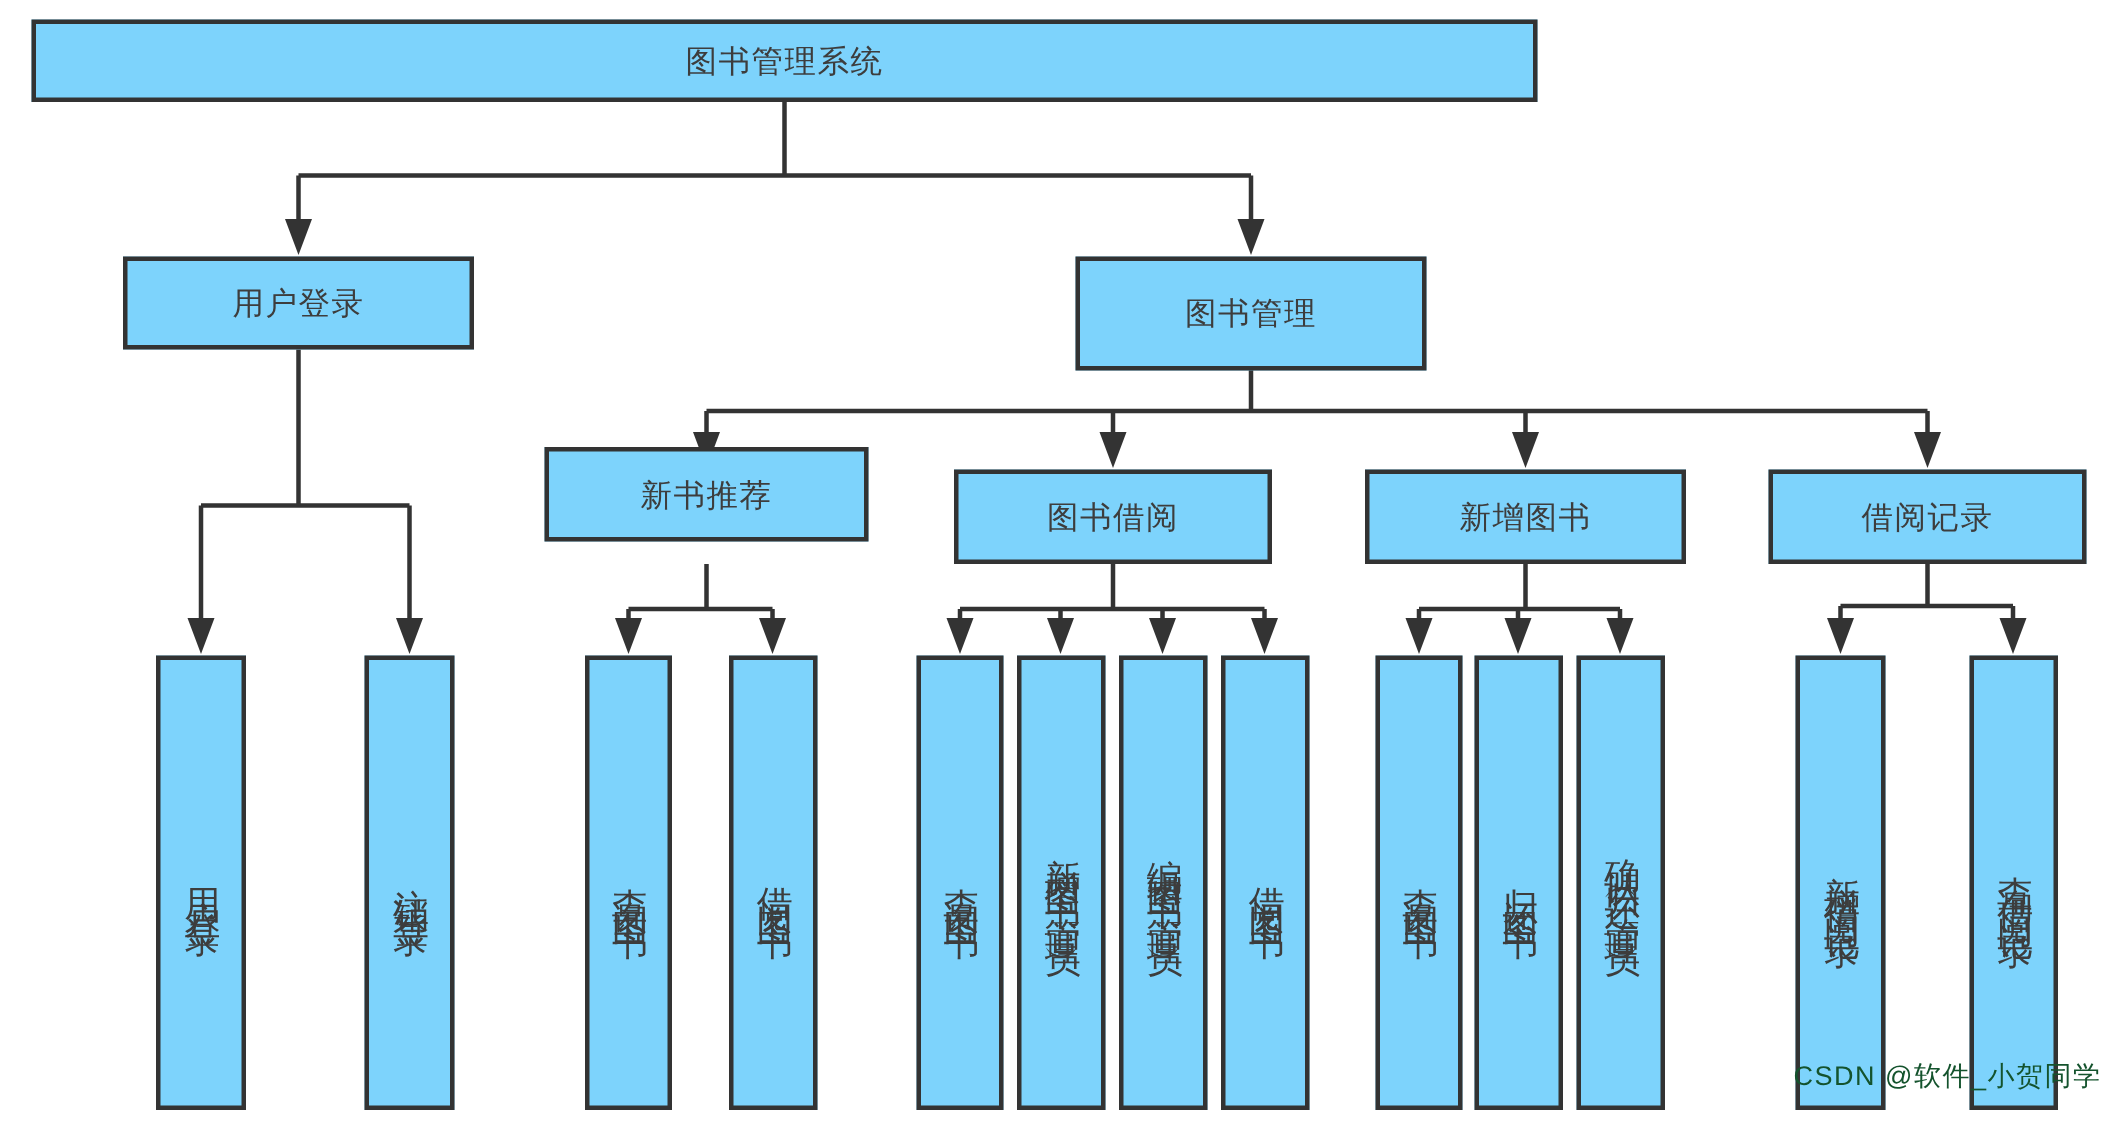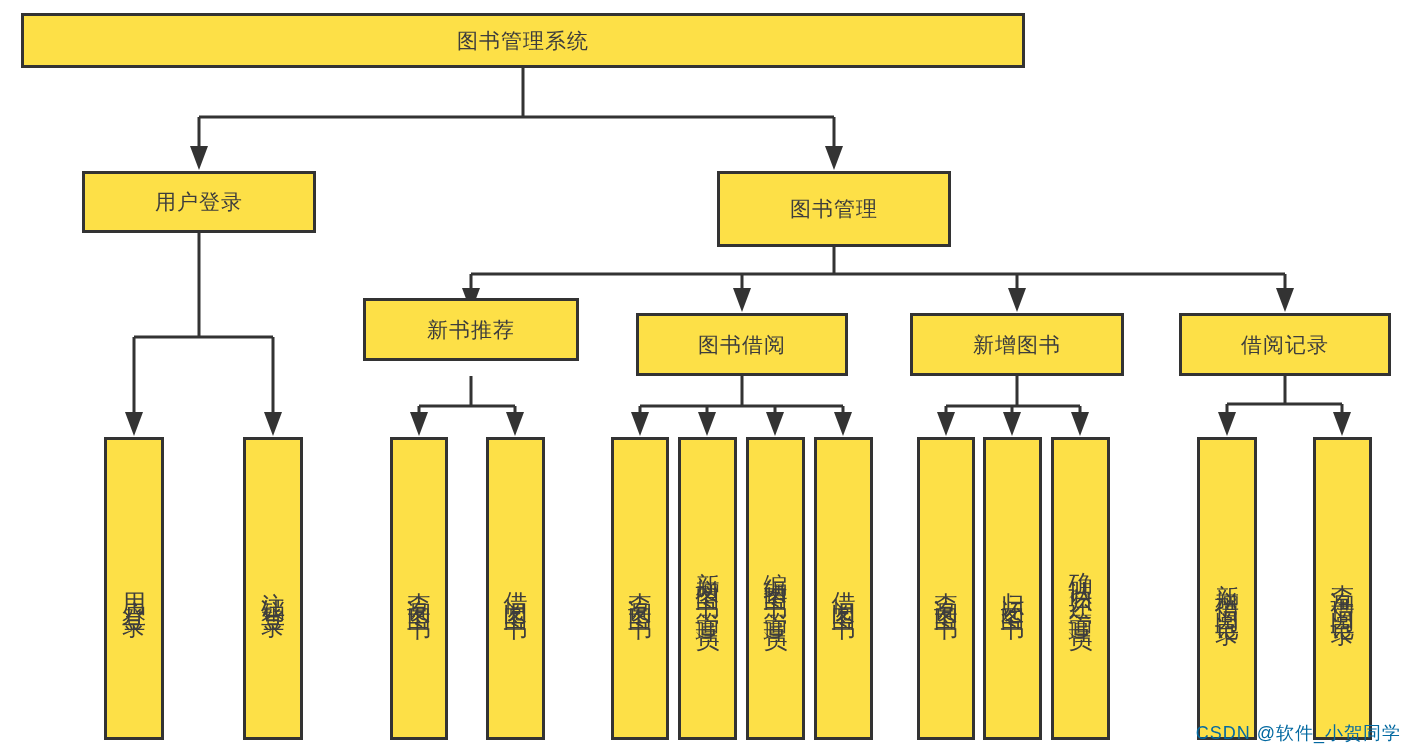--- a/index.html
+++ b/index.html
@@ -18,21 +18,21 @@
   .connectors {
     position: absolute;
     left: 0; top: 0;
     width: 1405px;
     height: 747px;
     z-index: 1;
   }
   .node {
     position: absolute;
     box-sizing: border-box;
-    background: #fde047;
+    background: #7dd3fc;
     border: 3px solid #333333;
     color: #3d3d3d;
     display: flex;
     align-items: center;
     justify-content: center;
     z-index: 2;
     text-align: center;
   }
   .hnode {
     font-size: 21px;
@@ -41,23 +41,23 @@
   }
   .leaf {
     writing-mode: vertical-rl;
     font-size: 24px;
     letter-spacing: 8px;
     line-height: 1;
   }
   .watermark {
     position: absolute;
     right: 4px;
-    bottom: 2px;
+    bottom: 18px;
     font-size: 18px;
-    color: #0369a1;
+    color: #14532d;
     letter-spacing: 1px;
     z-index: 3;
     white-space: nowrap;
   }
 </style>
 </head>
 <body>
 
 <div class="canvas">
 

